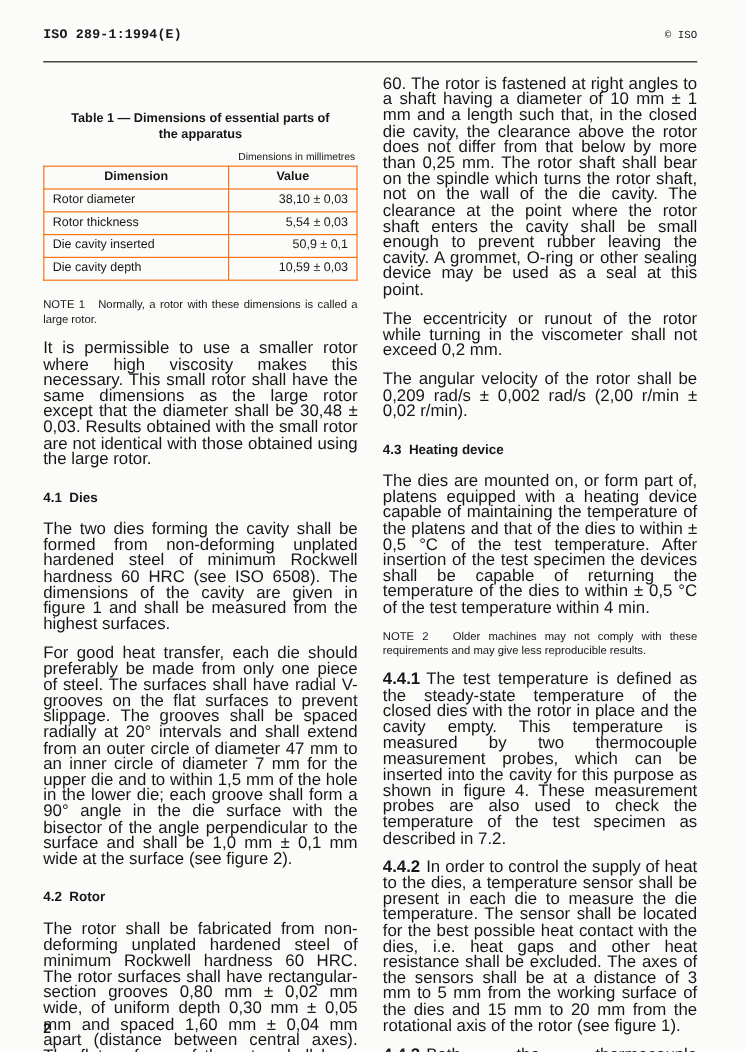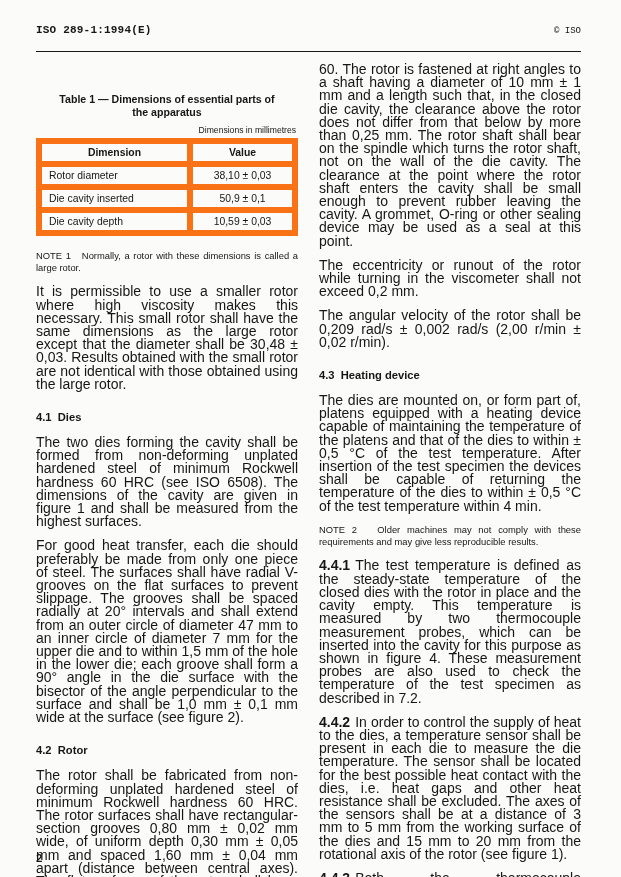--- a/index.html
+++ b/index.html
@@ -19,24 +19,24 @@
   .columns { display:flex; gap:21px; margin-top:11px; }
   .col { width:262px; }
   .col-left { padding-top:14px; }
   p.body { font-size:14px; line-height:13.2px; text-align:justify; margin-bottom:11px; }
   p.note { font-size:9.4px; line-height:11.8px; text-align:justify; margin-bottom:12px; }
   h3.clause { font-size:11.2px; font-weight:bold; margin:20px 0 13px 0; }
   .pnum { font-weight:bold; padding-right:5px;margin-top:46px; }
   .tbl-caption { font-size:10.6px; font-weight:bold; text-align:center; line-height:13.4px; margin:16px 14px 5px 14px; }
   .tbl-units { font-size:8.6px; text-align:right; margin:0 2px 3px 0; }
   table.dims { width:100%; border-collapse:collapse; font-size:10.4px; margin-bottom:14px; }
-  table.dims th, table.dims td { border:6px solid #f97316; padding:3px 7px; height:19px; vertical-align:middle; }
+  table.dims th, table.dims td { border:1px solid #f97316; padding:3px 7px; height:19px; vertical-align:middle; }
   table.dims th { text-align:center; font-weight:bold; }
   table.dims td.dim { width:59%; text-align:left; }
-  table.dims td.val { text-align:center; }
+  table.dims td.val { text-align:right; }
   .page-number { position:absolute; left:36px; bottom:13px; font-weight:bold; font-size:11.5px; }
 </style>
 </head>
 <body>
 
 <div class="page">
 
   <div class="header">
     <span class="doc-id">ISO 289-1:1994(E)</span>
     <span class="copyright">© ISO</span>
@@ -54,20 +54,24 @@
         <thead>
           <tr>
             <th>Dimension</th>
             <th>Value</th>
           </tr>
         </thead>
         <tbody>
           <tr>
             <td class="dim">Rotor diameter</td>
             <td class="val">38,10 ± 0,03</td>
+          </tr>
+          <tr>
+            <td class="dim">Rotor thickness</td>
+            <td class="val">5,54 ± 0,03</td>
           </tr>
           <tr>
             <td class="dim">Die cavity inserted</td>
             <td class="val">50,9 ± 0,1</td>
           </tr>
           <tr>
             <td class="dim">Die cavity depth</td>
             <td class="val">10,59 ± 0,03</td>
           </tr>
         </tbody>

